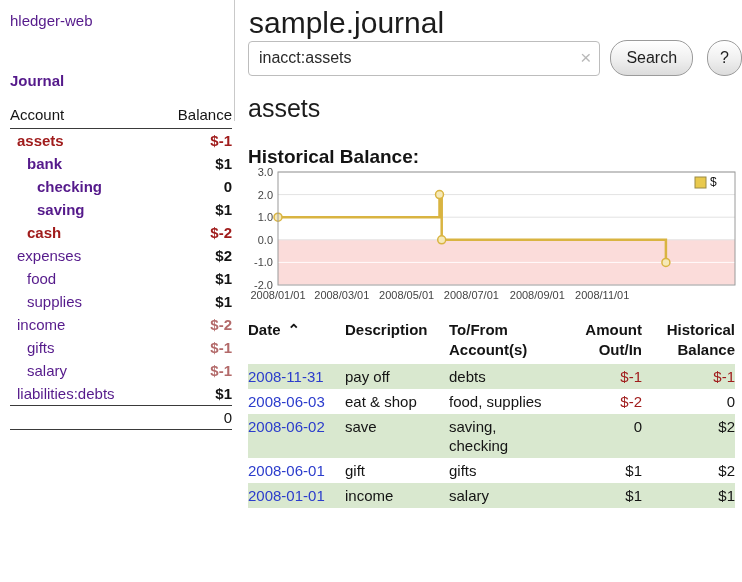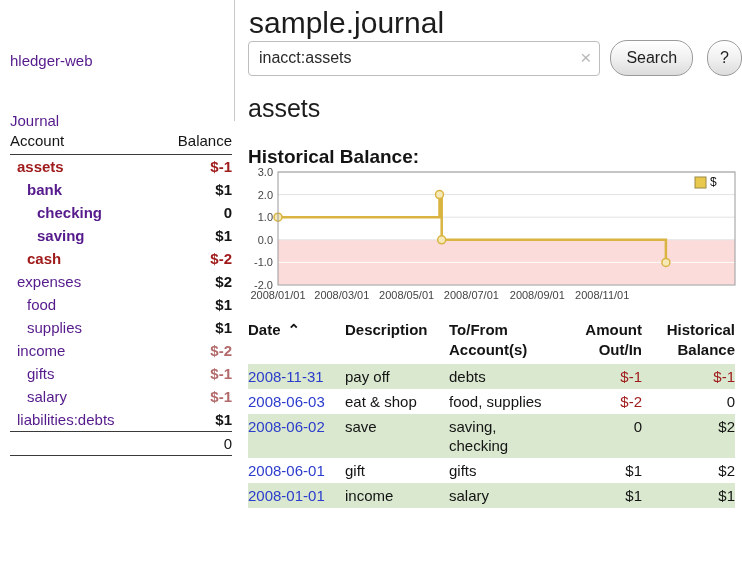--- a/index.html
+++ b/index.html
@@ -9,23 +9,23 @@
   a{text-decoration:none;cursor:pointer;}
 
   .c-purple{color:var(--purple);}
   .c-maroon{color:var(--maroon);}
   .c-rose{color:var(--rose);}
   .c-black{color:#141414;}
   .b{font-weight:bold;}
 
   
   .sidebar{position:absolute;left:10px;top:0;width:222px;font-size:15px;}
-  .app-title{display:block;padding-top:20px;color:var(--purple);margin-top:32px;}
-  .journal-link{display:block;margin-top:43px;color:var(--purple);}
-  .acct-table{}
+  .app-title{display:block;padding-top:12px;color:var(--purple);}
+  .journal-link{display:block;margin-top:43px;color:var(--purple);font-weight:bold;}
+  .acct-table{margin-top:14px;}
   .acct-header{display:flex;justify-content:space-between;padding:3px 0 5px;
                border-bottom:1px solid #3a3a3a;}
   .acct-row{display:flex;justify-content:space-between;align-items:baseline;
             padding:3px 0;line-height:17px;}
   .acct-name.ind0{padding-left:7px;}
   .acct-name.ind1{padding-left:17px;}
   .acct-name.ind2{padding-left:27px;}
   .acct-bal{font-weight:bold;}
   .acct-total{display:flex;justify-content:flex-end;padding:3px 0;
               border-top:1px solid #3a3a3a;border-bottom:1px solid #3a3a3a;}

